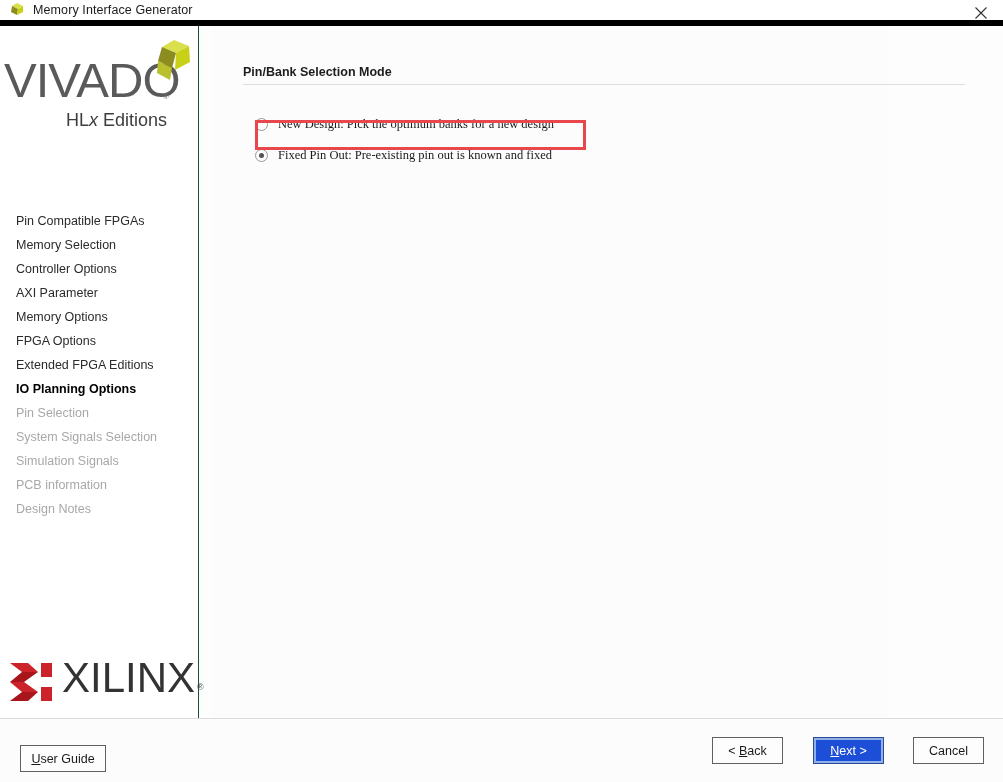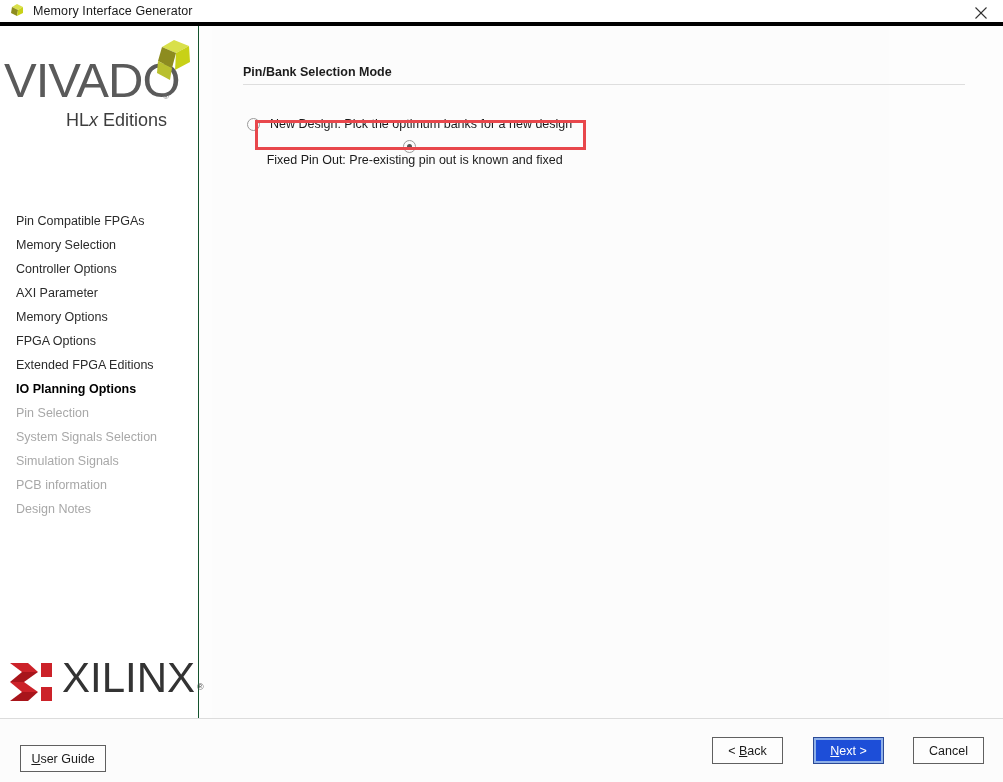--- a/index.html
+++ b/index.html
@@ -14,21 +14,21 @@
     position: relative;
     width: 1003px; height: 782px;
     background: #fdfdfd;
   }
 
   
   .titlebar {
     position: absolute; left: 0; top: 0;
     width: 1003px; height: 26px;
     background: #ffffff;
-    border-bottom: 4px solid #000000;
+    border-bottom: 6px solid #000000;
     display: flex; align-items: center;
   }
   .tb-icon {
     width: 16px; height: 16px;
     margin-left: 9px; margin-right: 8px;
     position: relative; flex: 0 0 auto;
   }
   .tb-title {
     font-size: 12.5px; color: #1a1a1a;
     letter-spacing: 0.1px;
@@ -113,28 +113,28 @@
     position: absolute; left: 31px; top: 39px;
     font-size: 12.5px; font-weight: bold; color: #1c1c1c;
   }
   .section-rule {
     position: absolute; left: 31px; top: 58px;
     width: 722px; height: 1px;
     background: #dedede;
   }
 
   .radio-group {
-    position: absolute; left: 35px; top: 83px;
+    position: absolute; left: 43px; top: 83px; font-family: Liberation Serif, serif;
   }
   .radio-row {
     height: 30px;
     display: flex; align-items: center;
     cursor: pointer;
   }
-  .radio-row + .radio-row { margin-top: 1px; flex-direction: column; }
+  .radio-row + .radio-row { margin-top: 1px; }
   .radio-mark {
     width: 13px; height: 13px;
     border-radius: 50%;
     border: 1px solid #9a9a9a;
     background: #fcfcfc;
     position: relative;
     flex: 0 0 auto;
   }
   .radio-mark.checked::after {
     content: "";

